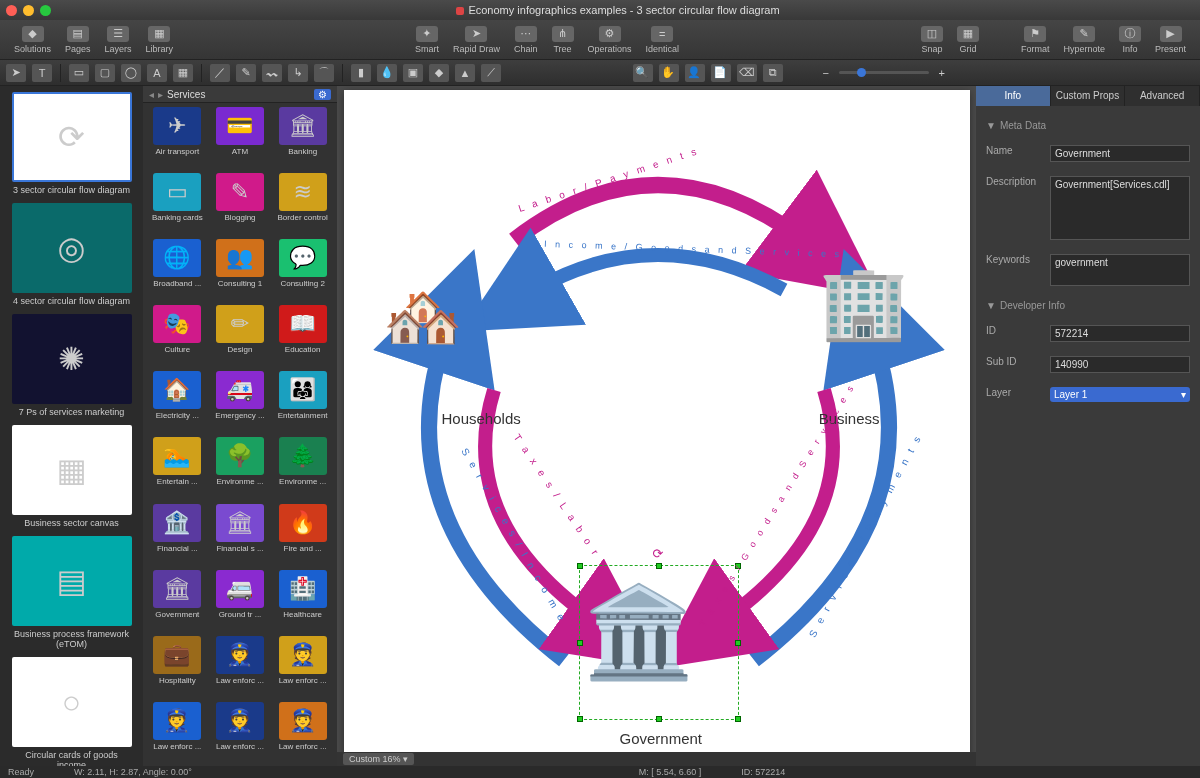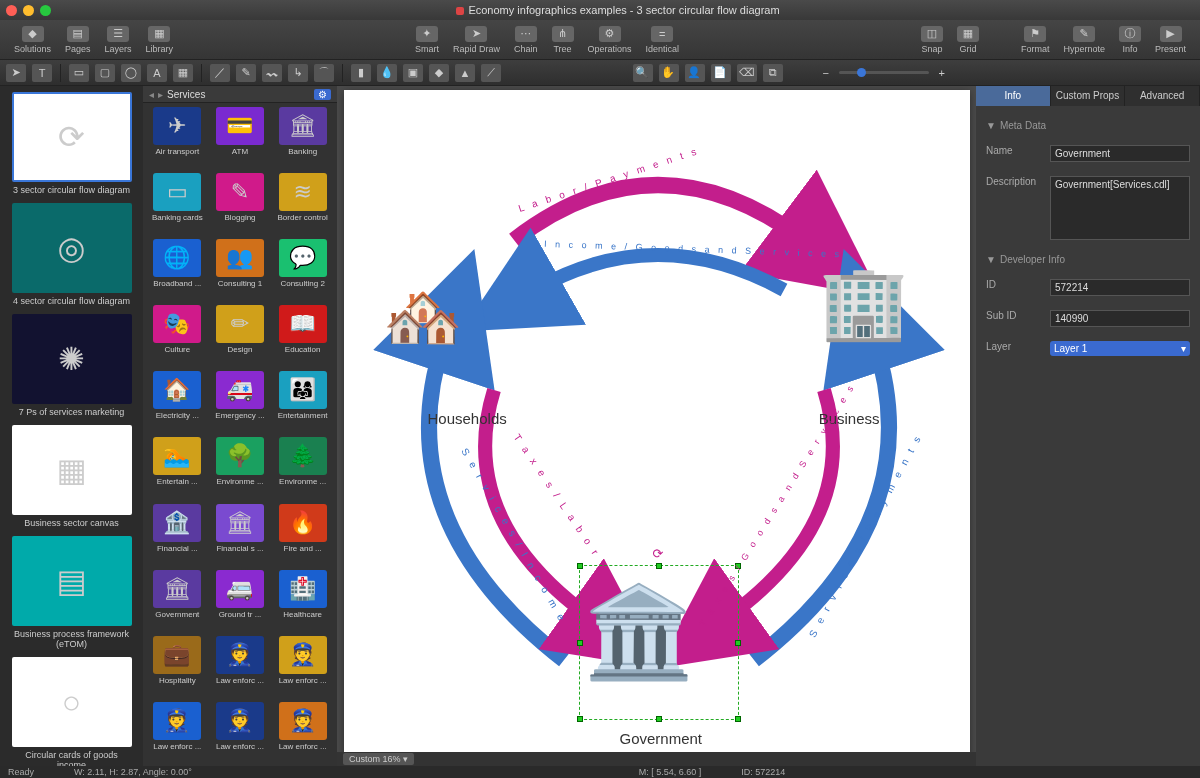--- a/index.html
+++ b/index.html
@@ -414,21 +414,21 @@
             <div class="handle" style="right:-3px;top:-3px"></div>
           <div class="handle" style="left:-3px;bottom:-3px"></div>
             <div class="handle" style="right:-3px;bottom:-3px"></div>
           <div class="handle" style="left:50%;top:-3px;margin-left:-3px"></div>
             <div class="handle" style="left:50%;bottom:-3px;margin-left:-3px"></div>
           <div class="handle" style="top:50%;left:-3px;margin-top:-3px"></div>
             <div class="handle" style="top:50%;right:-3px;margin-top:-3px"></div>
           <div style="position:absolute;left:50%;top:-20px;margin-left:-6px;color:#c31e8c;font-size:13px">⟳</div>
         </div>
 
-        <div class="node-label" style="left:84px;top:320px">Households</div>
+        <div class="node-label" style="left:98px;top:320px">Households</div>
         <div class="node-label" style="right:90px;top:320px">Business</div>
         <div class="node-label" style="left:276px;top:640px">Government</div>
 
         <div class="arc-label purple" style="left:170px;top:84px;transform:rotate(-18deg)">L a b o r / P a y m e n t s</div>
         <div class="arc-label blue" style="left:200px;top:154px;transform:rotate(2deg);font-size:9px">I n c o m e / G o o d s   a n d   S e r v i c e s</div>
         <div class="arc-label blue" style="left:70px;top:440px;transform:rotate(60deg)">S e r v i c e s / I n c o m e</div>
         <div class="arc-label purple" style="left:140px;top:400px;transform:rotate(56deg)">T a x e s / L a b o r</div>
         <div class="arc-label blue" style="right:-10px;top:440px;transform:rotate(-62deg)">S e r v i c e s / P a y m e n t s</div>
         <div class="arc-label purple" style="right:50px;top:410px;transform:rotate(-58deg);font-size:9px">T a x e s / G o o d s   a n d   S e r v i c e s</div>
       </div>
@@ -446,20 +446,24 @@
       </div>
     <div class="insp-body">
       <div class="insp-section-h">▼ <span>Meta Data</span></div>
       <div class="insp-row">
           <div class="insp-label">Name</div>
           <div class="insp-field">Government</div>
         </div>
       <div class="insp-row">
           <div class="insp-label">Description</div>
           <div class="insp-field tall">Government[Services.cdl]</div>
+        </div>
+      <div class="insp-row">
+          <div class="insp-label">Keywords</div>
+          <div class="insp-field tall" style="height:32px">government</div>
         </div>
 
       <div class="insp-section-h" style="margin-top:14px">▼ <span>Developer Info</span></div>
       <div class="insp-row">
           <div class="insp-label">ID</div>
           <div class="insp-field">572214</div>
         </div>
       <div class="insp-row">
           <div class="insp-label">Sub ID</div>
           <div class="insp-field">140990</div>

